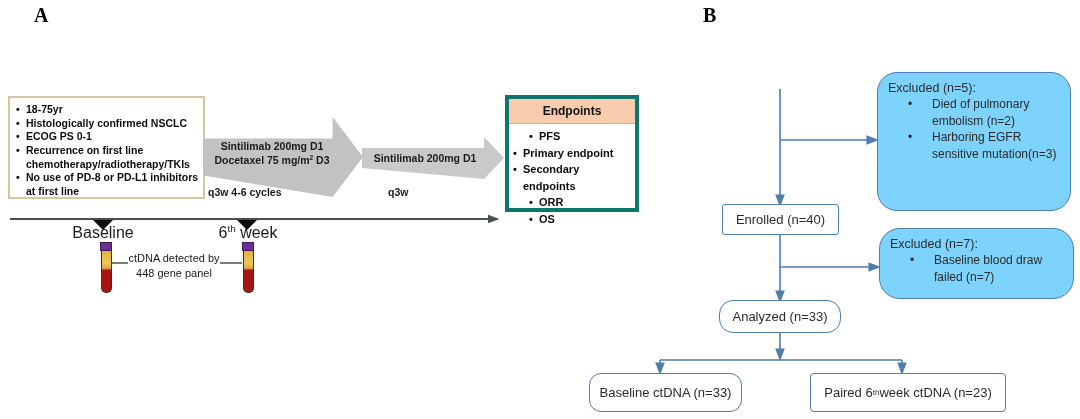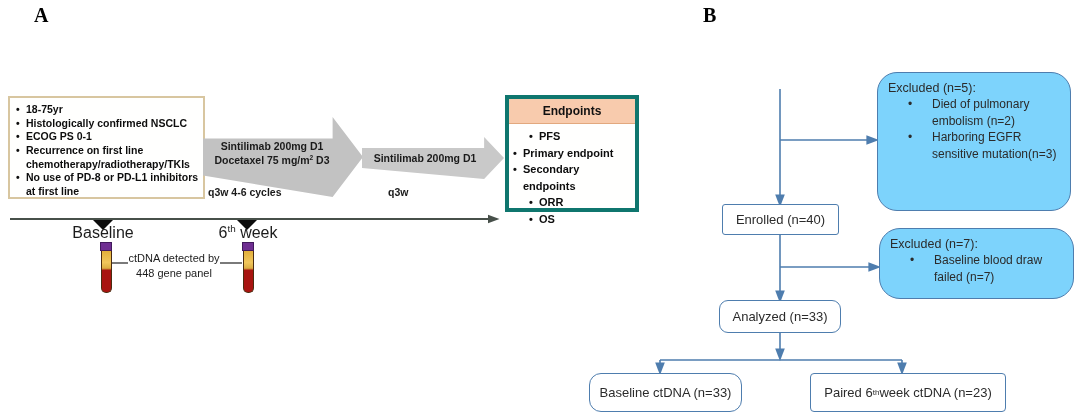--- a/index.html
+++ b/index.html
@@ -63,21 +63,21 @@
     background:linear-gradient(180deg,#e2af3a 0%, #f1c65c 28%, #dcae42 42%,
       var(--tubered,#a81410) 47%, var(--tubered,#a81410) 100%); }
   
   .fbox {
     box-sizing:border-box; border:1.6px solid var(--blue,#4e7dae); background:#ffffff;
     display:flex; align-items:center; justify-content:center; text-align:center;
     font-size:13px; color:#2b2b2b;
   }
   .b-screened { left:720px; top:58px;  width:120px; height:31px; border-radius:9px; }
   .b-enrolled { left:722px; top:204px; width:117px; height:31px; border-radius:3px; }
-  .b-analyzed { left:719px; top:300px; width:122px; height:33px; border-radius:9px; }
+  .b-analyzed { left:719px; top:300px; width:122px; height:33px; border-radius:14px; }
   .b-basectdna { left:589px; top:373px; width:153px; height:39px; border-radius:12px; }
   .b-paired   { left:810px; top:373px; width:196px; height:39px; border-radius:4px; }
   .excl {
     box-sizing:border-box; border:1.6px solid var(--blue,#4e7dae); background:#7dd3fc;
     color:#2b2b2b; font-size:12.5px;
   }
   .excl1 { left:877px; top:72px;  width:194px; height:139px; border-radius:20px; padding:8px 6px 4px 10px; }
   .excl2 { left:879px; top:228px; width:195px; height:71px;  border-radius:21px; padding:8px 6px 4px 10px; }
   .excl-title { font-size:12.5px; margin:0 0 1px 0; }
   .excl-list { margin:0; padding:0; list-style:none; line-height:1.38; font-size:12px; }

